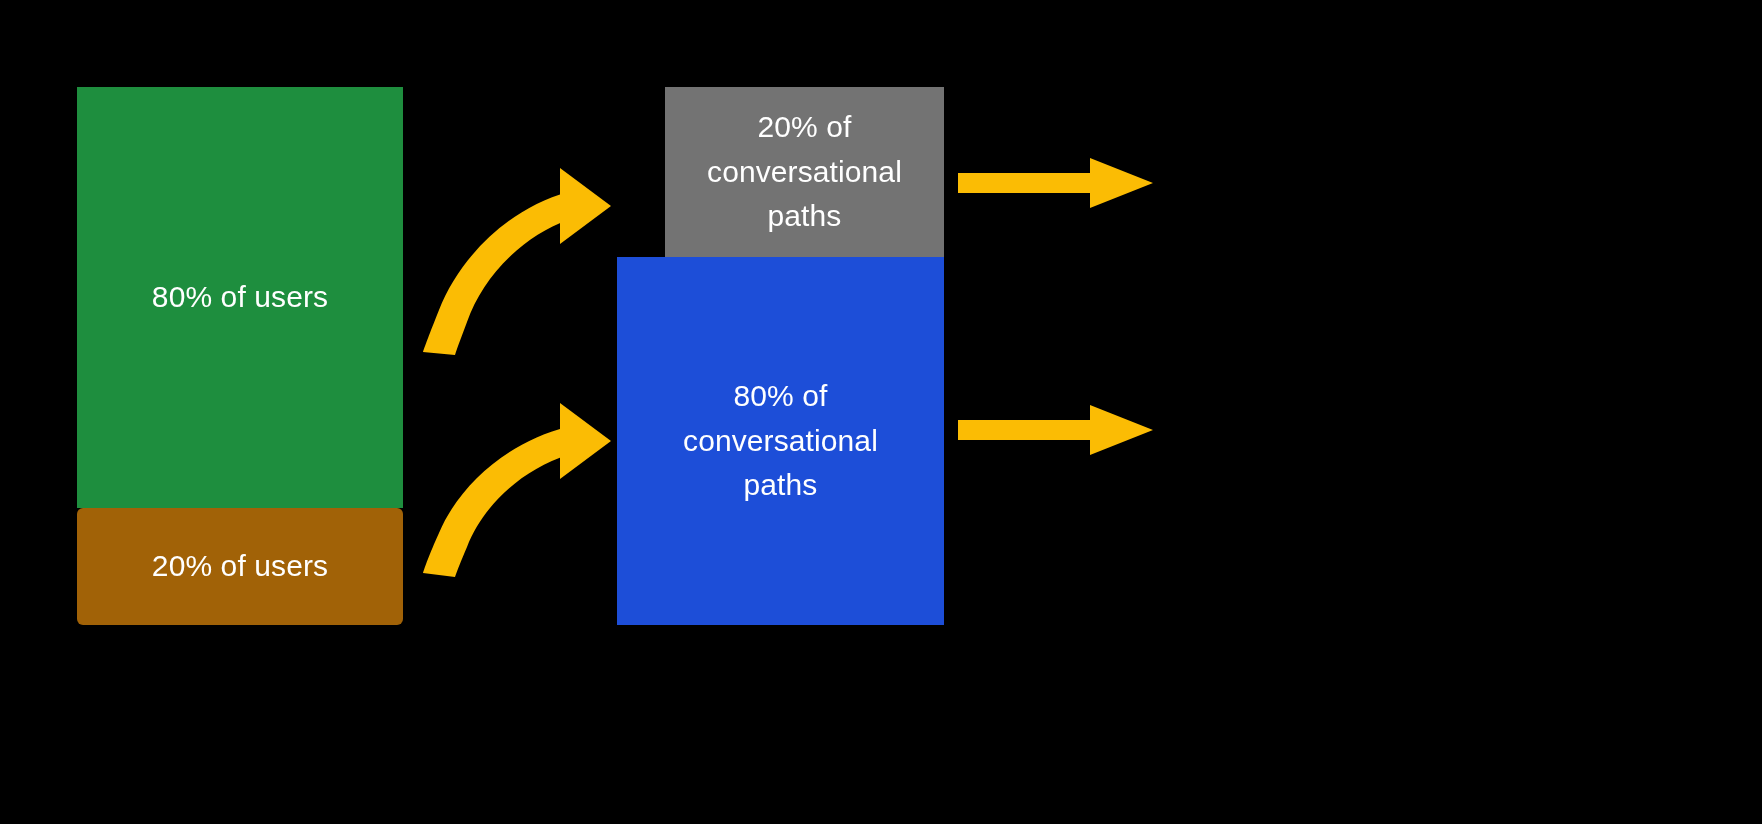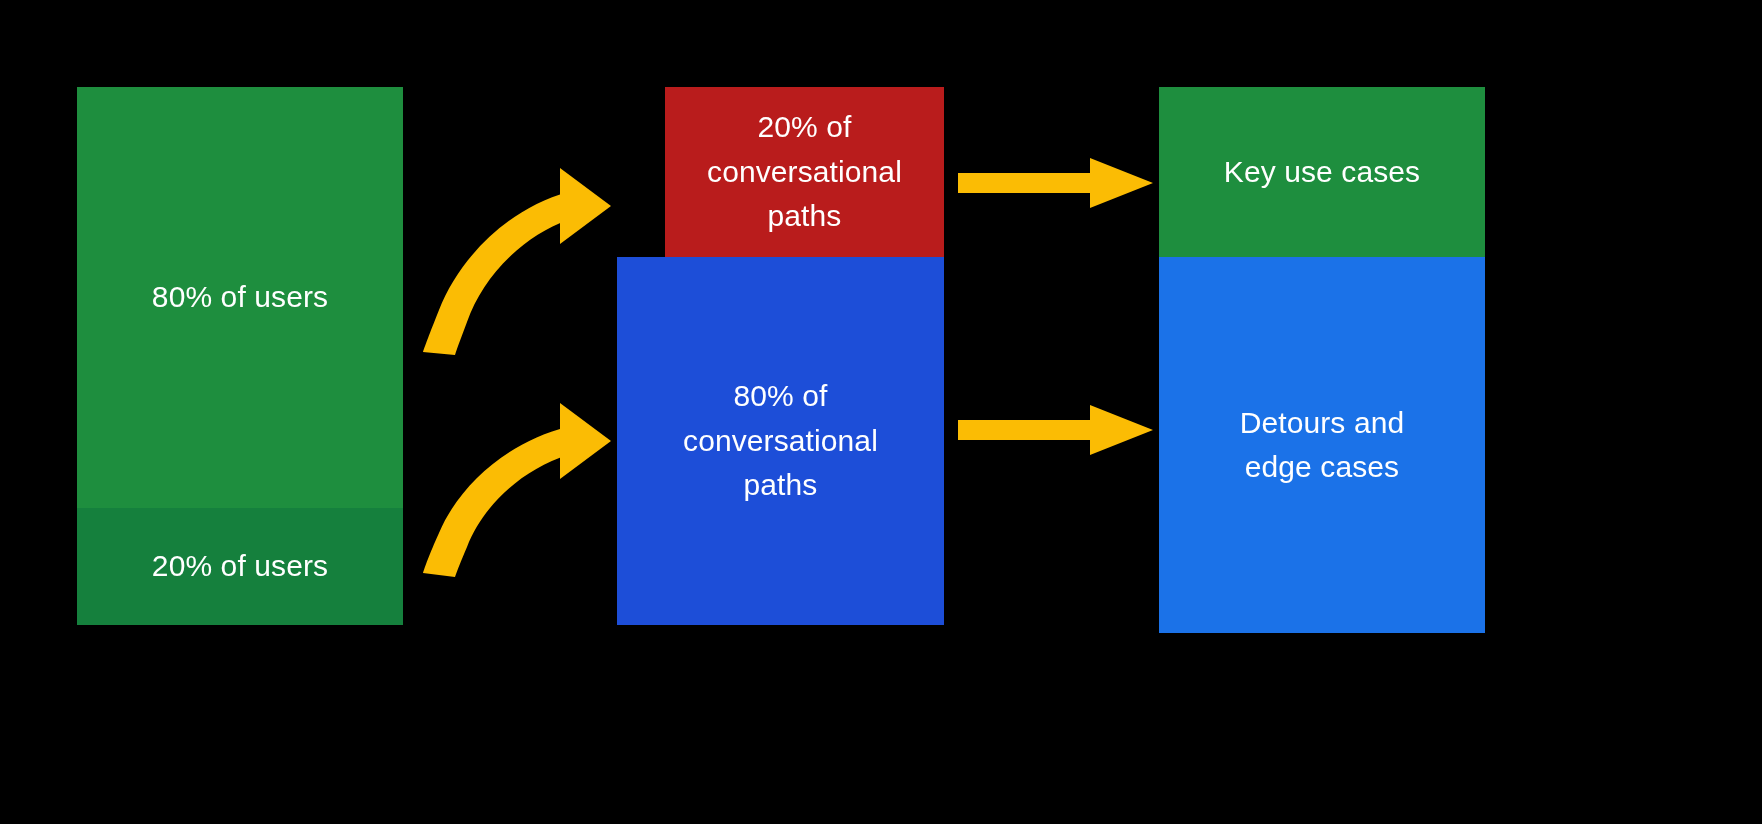--- a/index.html
+++ b/index.html
@@ -68,47 +68,38 @@
 </style>
 </head>
 <body style="background: rgb(0, 0, 0);">
 
 <div id="stage" style="background: rgb(0, 0, 0);">
 
   <div class="column" id="column-users">
     <div class="seg top" style="background: rgb(30, 142, 62);">
       <span class="seg-label">80% of users</span>
     </div>
-    <div class="seg bottom" style="background: #15803d;">
+    <div class="seg bottom" style="background: #a16207; border-radius: 6px;">
       <span class="seg-label">20% of users</span>
     </div>
   </div>
 
   <div class="column" id="column-paths">
-    <div class="seg top" style="background: #b91c1c; margin-left: 48px;">
+    <div class="seg top" style="background: #737373; margin-left: 48px;">
       <span class="seg-label">20% of
 conversational
 paths</span>
     </div>
     <div class="seg bottom" style="background: #1d4ed8;">
       <span class="seg-label">80% of
 conversational
 paths</span>
     </div>
   </div>
 
-  <div class="column" id="column-cases">
-    <div class="seg top" style="background: rgb(30, 142, 62);">
-      <span class="seg-label">Key use cases</span>
-    </div>
-    <div class="seg bottom" style="background: rgb(27, 114, 232);">
-      <span class="seg-label">Detours and
-edge cases</span>
-    </div>
-  </div>
 
   <svg class="arrow-svg" id="arrow-curved-top" viewBox="0 0 220 210">
     <path d="M 18 202
              C 20 196, 24 185, 34 160
              C 54 108, 104 58, 163 42
              L 163 70
              C 118 86, 78 126, 62 172
              C 56 188, 52 198, 50 205
              Z" style="fill: rgb(251, 188, 4);"></path>
     <path d="M 155 18 L 206 56 L 155 94 L 155 70 L 155 42 Z" style="fill: rgb(251, 188, 4);"></path>

